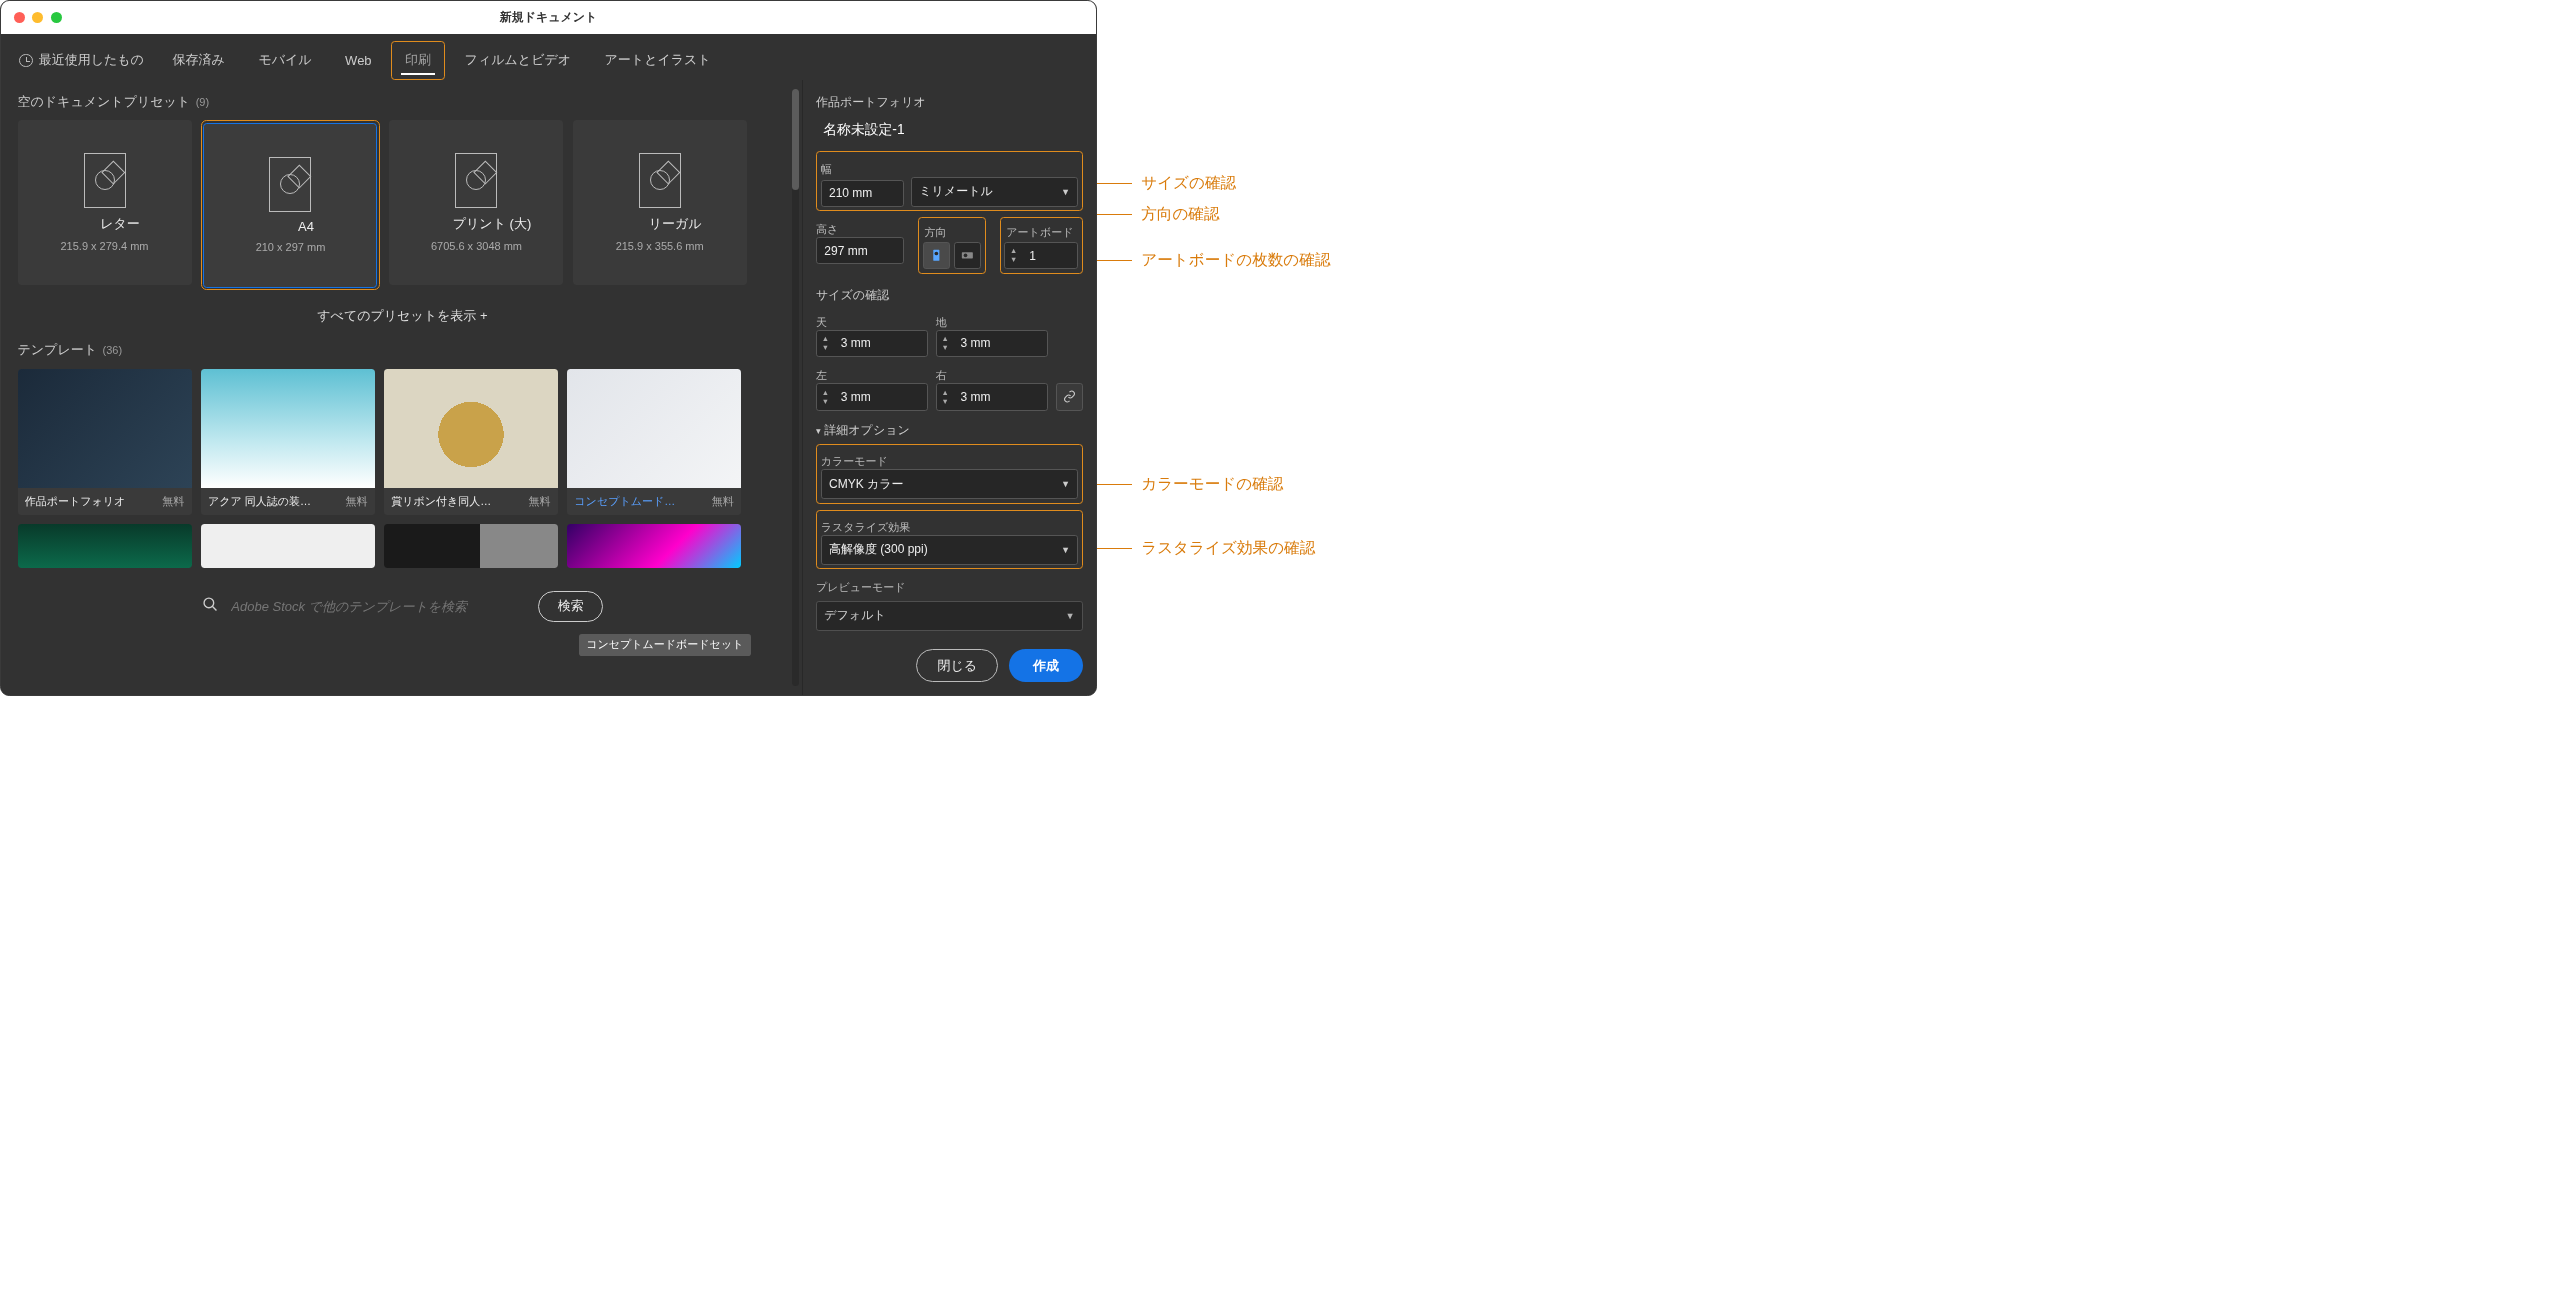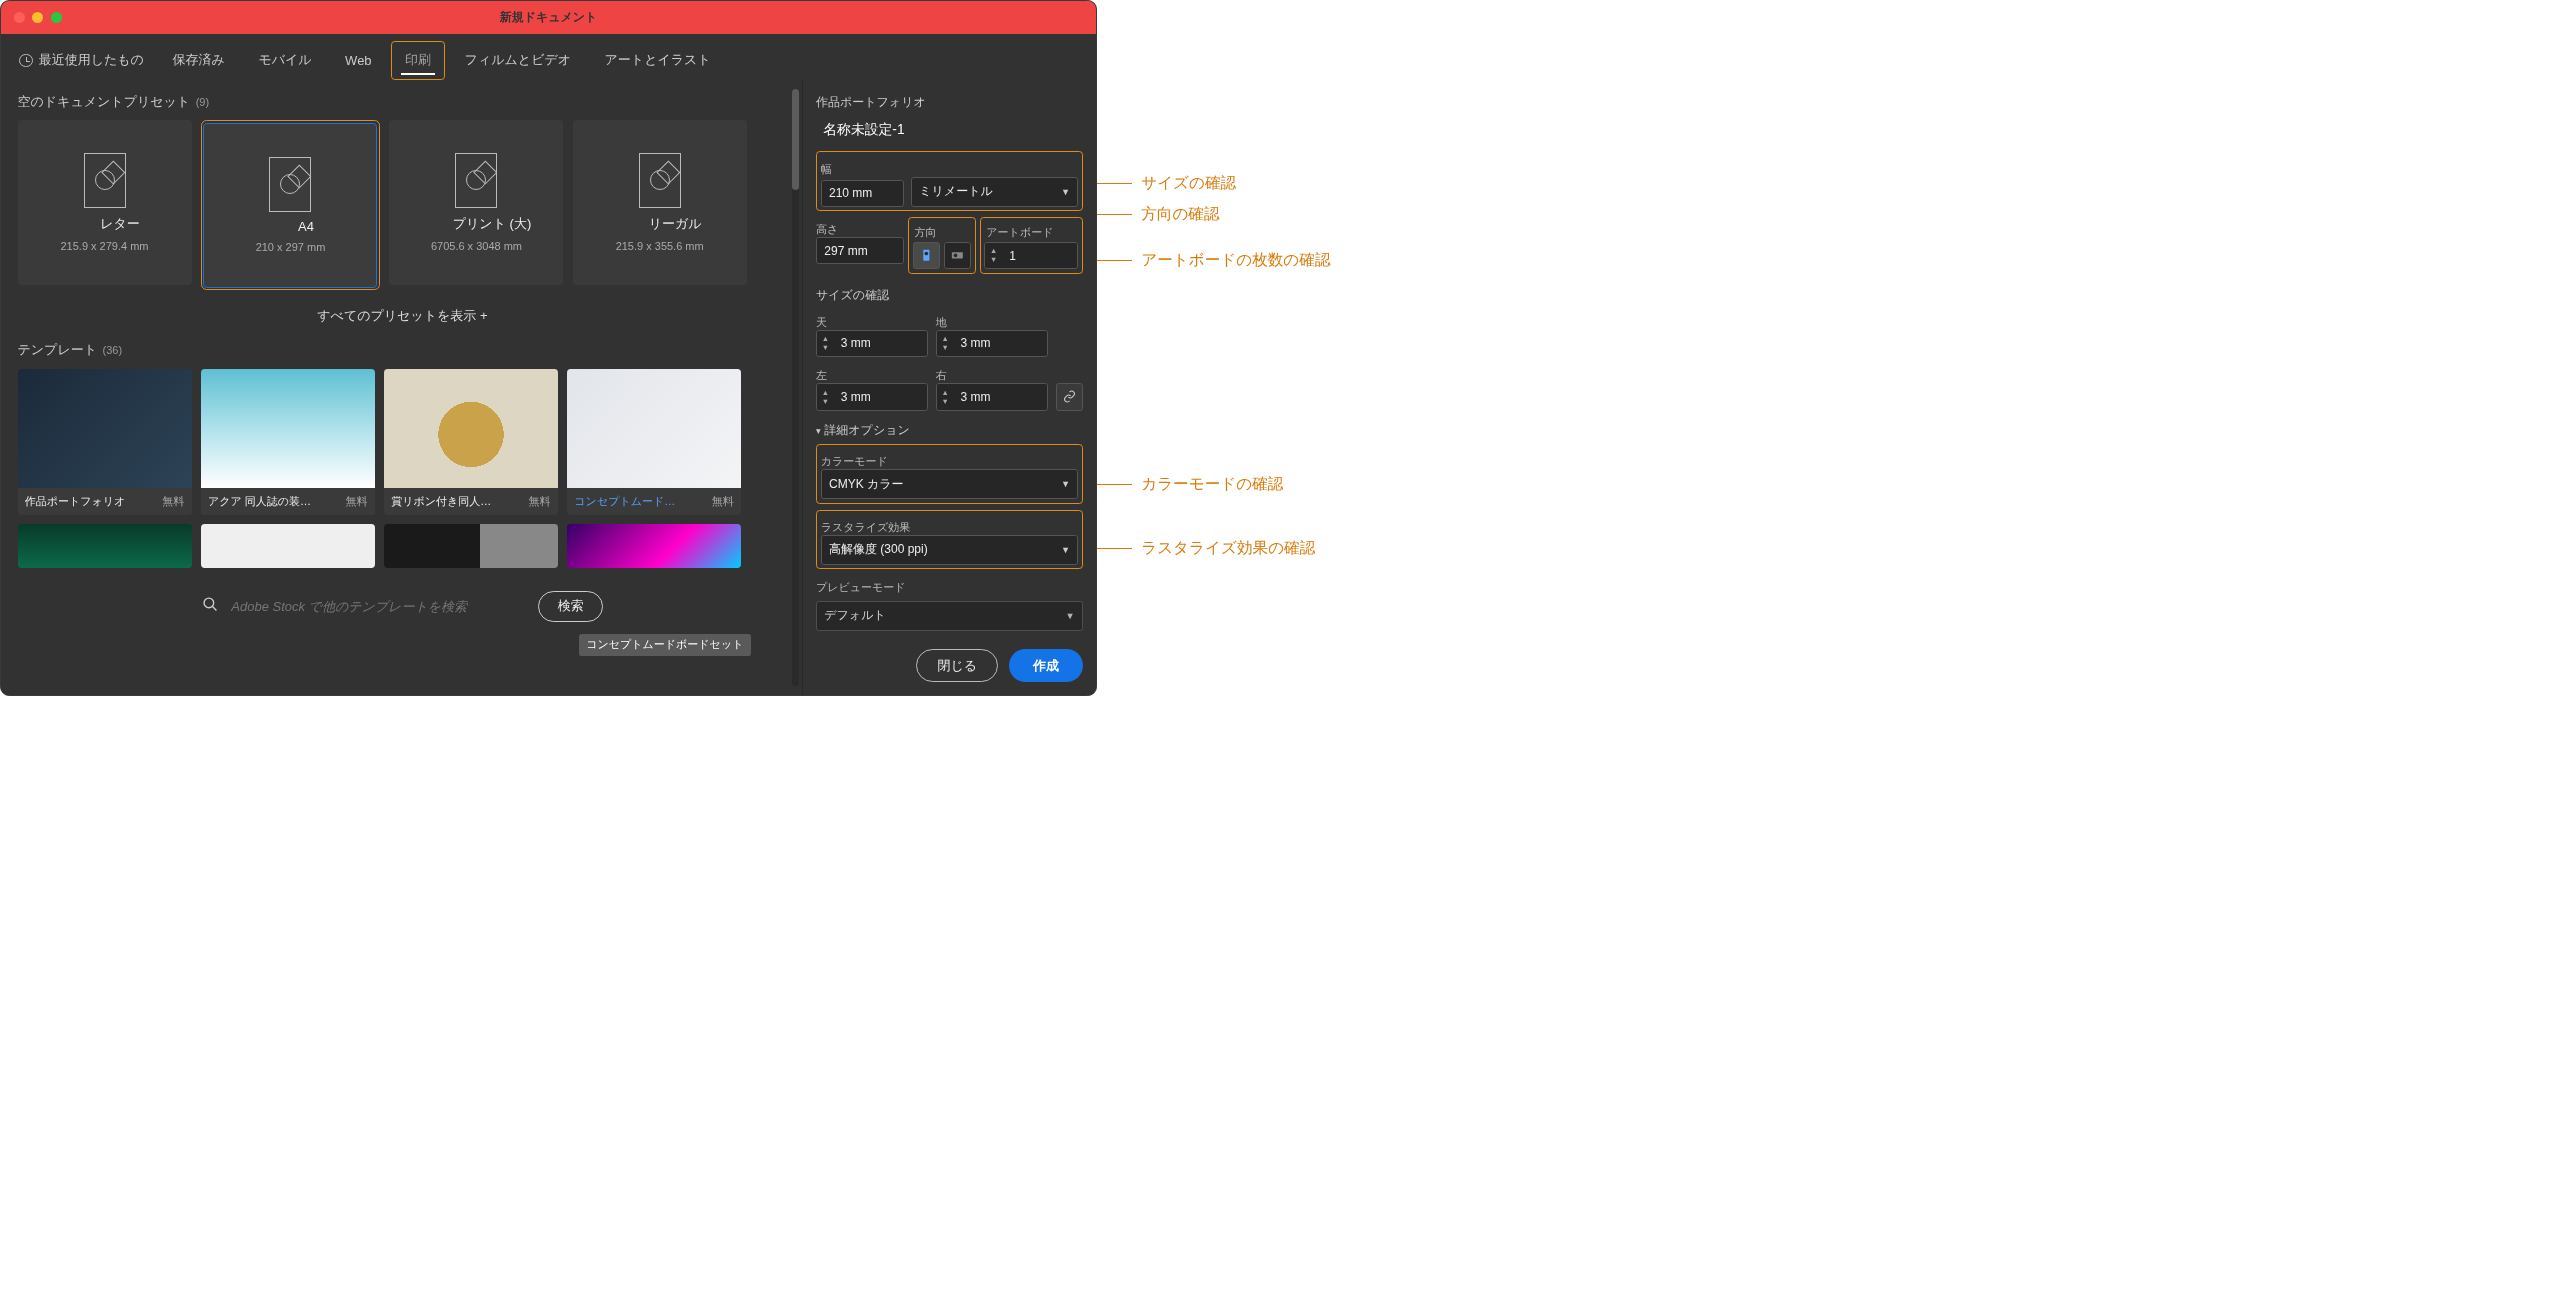--- a/index.html
+++ b/index.html
@@ -18,21 +18,21 @@
     width: 1097px;
     background: #323232;
     border-radius: 9.2px;
     overflow: hidden;
     position: relative;
     border: 0.9px solid #3a3a3a;
   }
   
   .titlebar {
     height: 33px;
-    background: #ef4444;
+    background: #ffffff;
     display: flex;
     align-items: center;
     position: relative;
   }
   .traffic {
     display: flex;
     gap: 7.3px;
     margin-left: 13px;
   }
   .traffic span {
@@ -390,21 +390,21 @@
             <div class="field" style="width:83px">
                 <span>210 mm</span>
               </div>
             <div class="select" style="flex:1">
               <span>ミリメートル</span>
               <span class="chev">▼</span>
             </div>
           </div>
         </div>
 
-        <div class="row" style="align-items:stretch; gap:4px;">
+        <div class="row" style="align-items:stretch; gap:14px;">
           <div style="flex:0 0 88px">
             <div class="lbl">高さ</div>
             <div class="field">
                 <span>297 mm</span>
               </div>
           </div>
           <div class="hlbox nopad">
             <div class="lbl" style="padding-left:3.7px">方向</div>
             <div class="orient" style="padding:1.8px">
               <div class="o sel">

